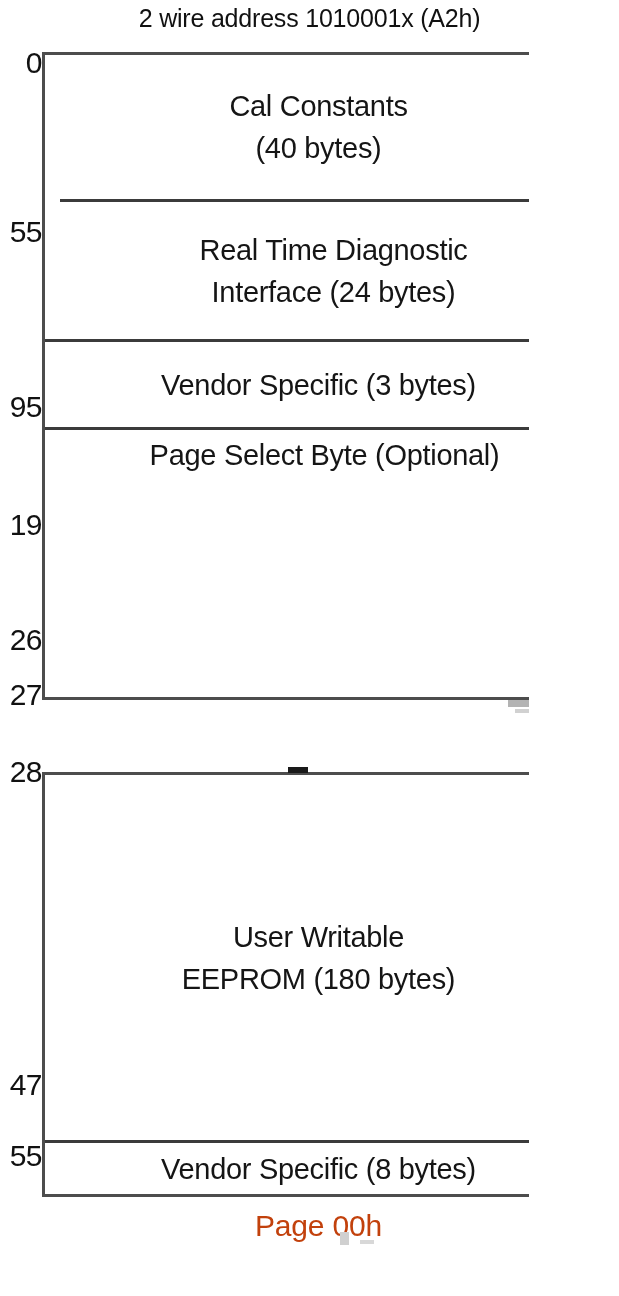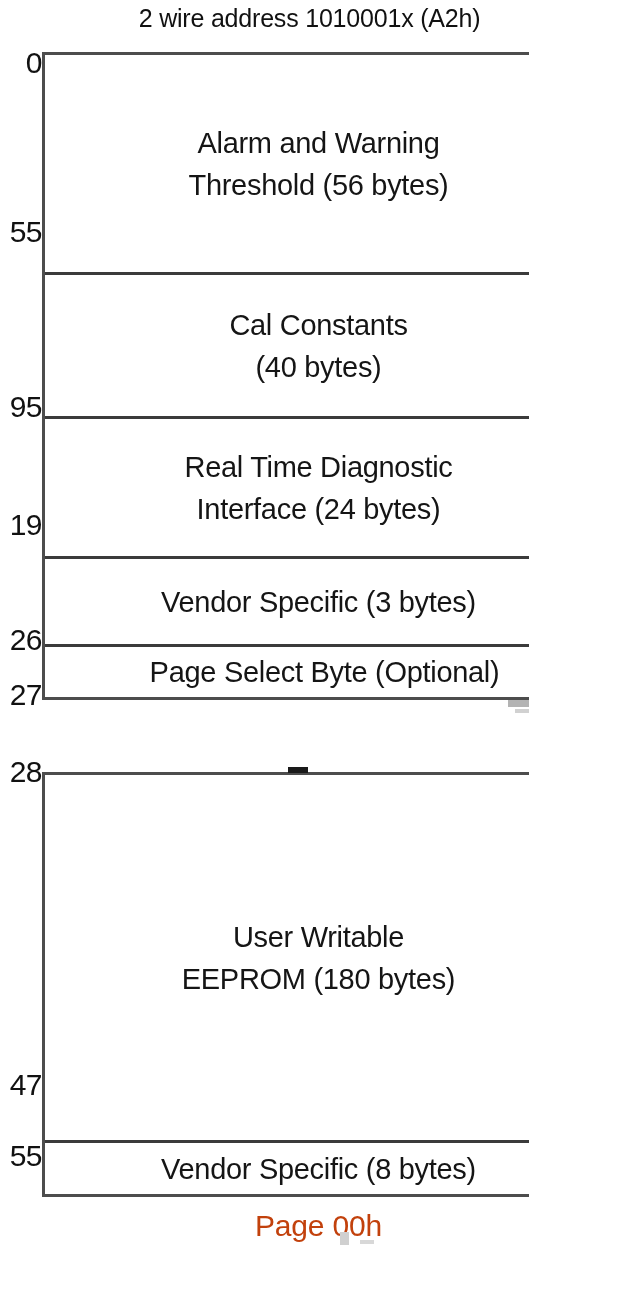--- a/index.html
+++ b/index.html
@@ -65,21 +65,21 @@
     line-height: 42px;
     color: #151515;
     white-space: nowrap;
     letter-spacing: -0.3px;
   }
   .segment-label .line { display: block; }
 
   
   .seg-alarm       { height: 217px; }
   .seg-cal         { height: 144px; }
-  .seg-rtdi        { height: 140px; }
+  .seg-rtdi        { height: 140px; margin-left: 15px; }
   .seg-vendor7     { height: 88px; }
   .seg-pageselect  { height: 53px; }
 
   
   .seg-eeprom      { height: 365px; }
   .seg-vendor8     { height: 54px; }
 
   
   .seg-pageselect .segment-label {
     position: relative;
@@ -138,26 +138,20 @@
 </style>
 </head>
 <body>
 
 <div id="page">
 
   <div class="diagram-title">2 wire address 1010001x (A2h)</div>
 
   <div class="block" id="block-a2">
 
-    <div class="segment seg-alarm">
-      <div class="segment-label">
-        <span class="line">Alarm and Warning</span>
-        <span class="line">Threshold  (56 bytes)</span>
-      </div>
-    </div>
 
     <div class="segment seg-cal">
       <div class="segment-label">
         <span class="line">Cal Constants</span>
         <span class="line">(40 bytes)</span>
       </div>
     </div>
 
     <div class="segment seg-rtdi">
       <div class="segment-label">

